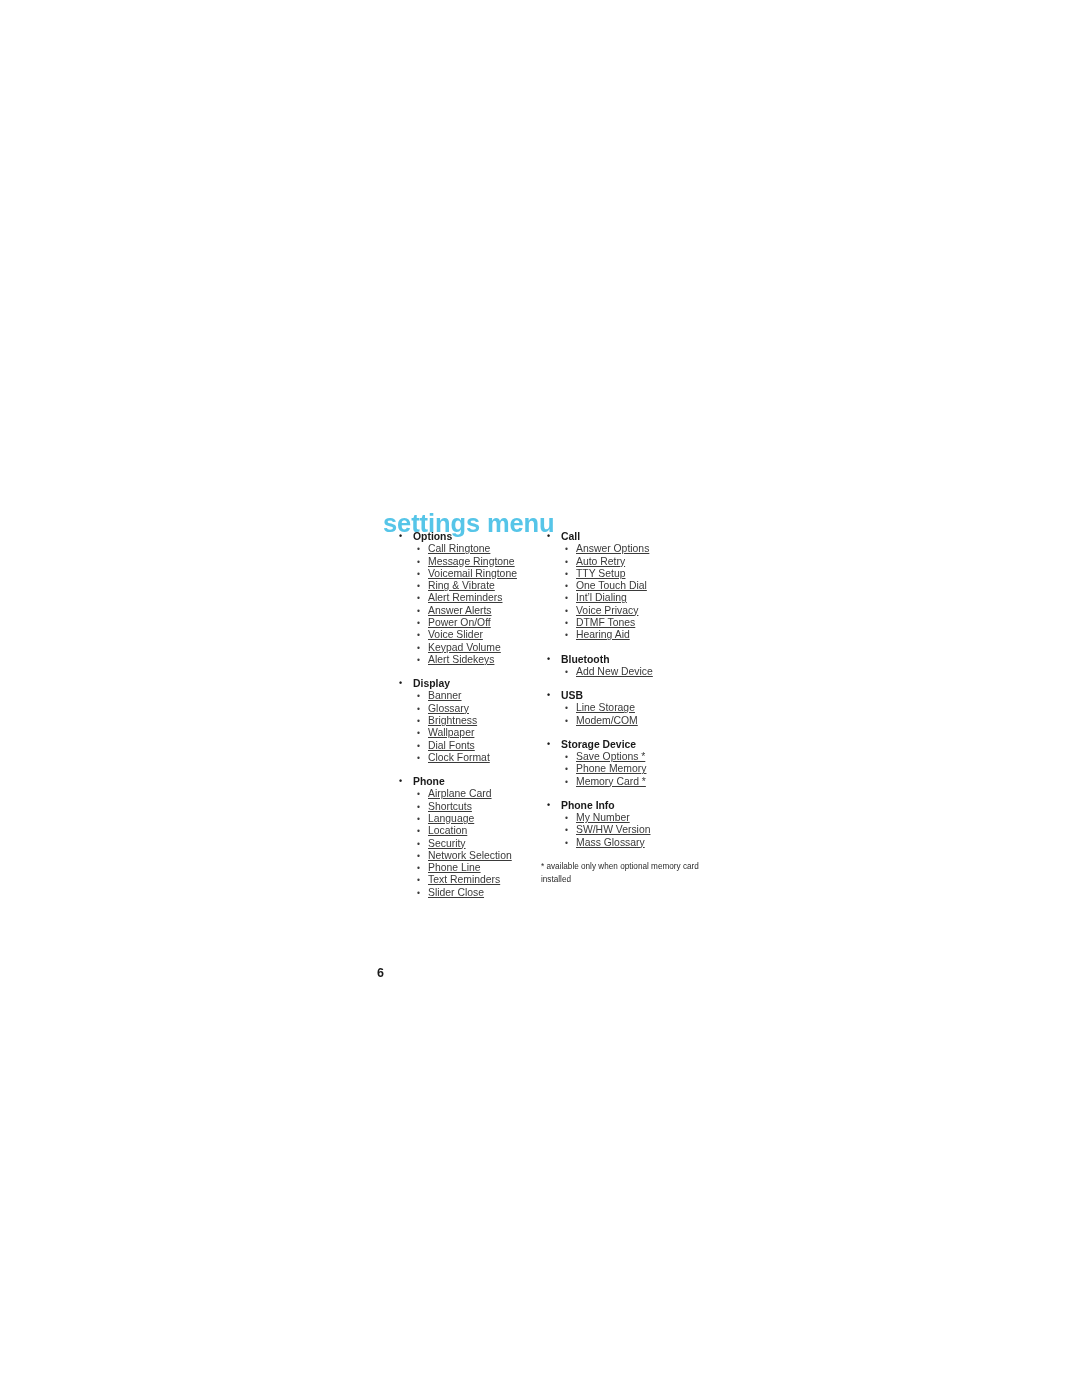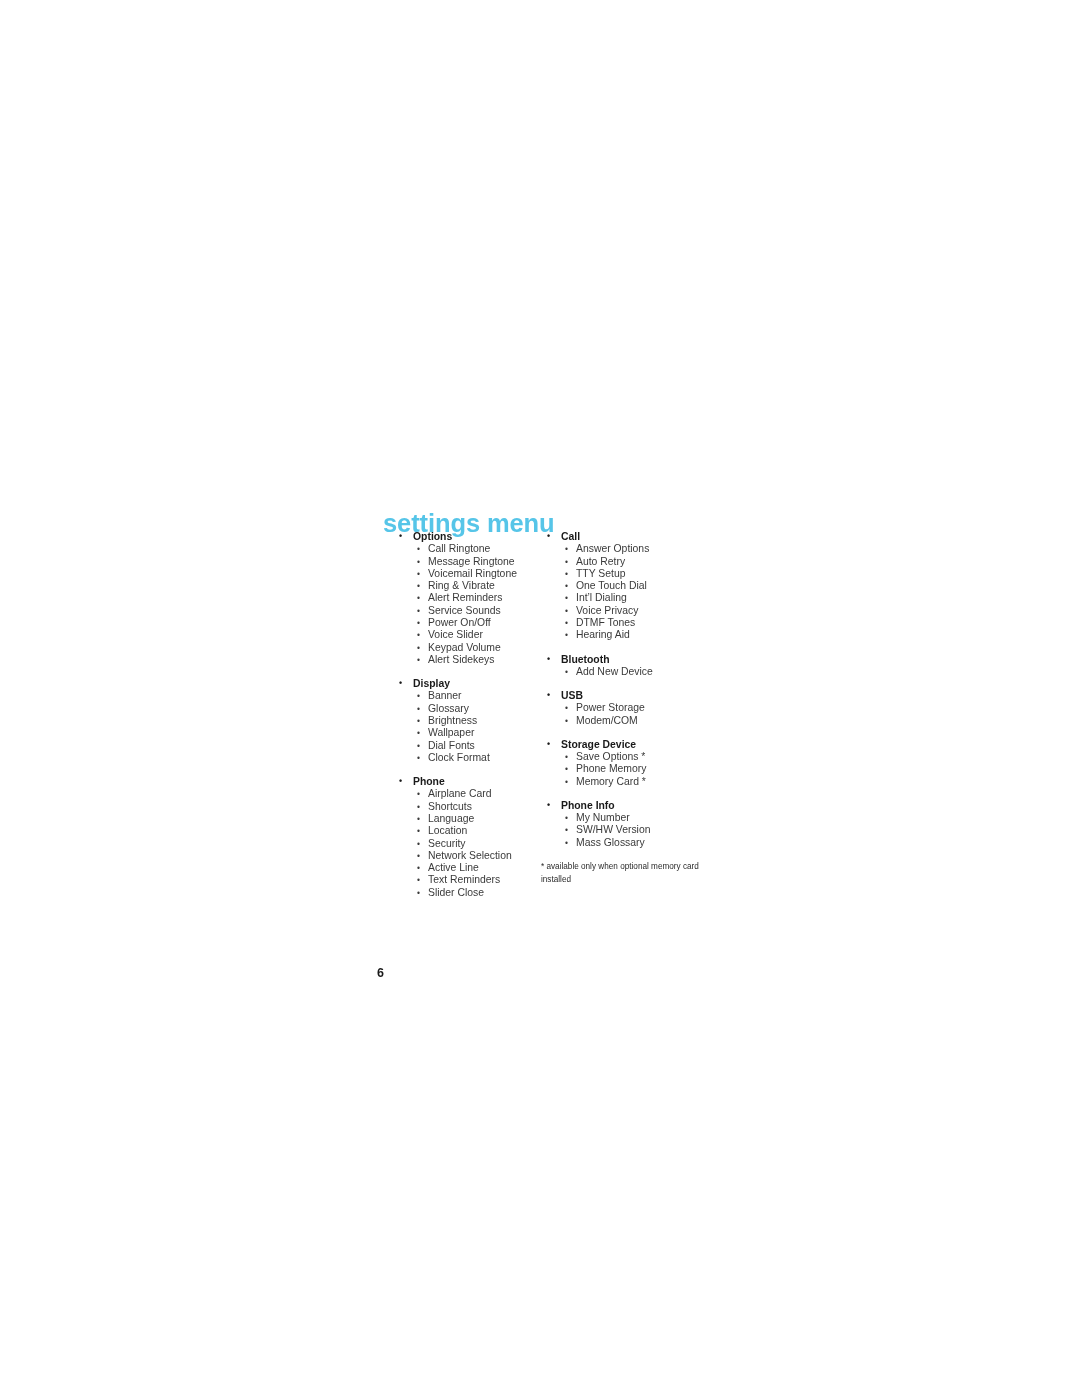--- a/index.html
+++ b/index.html
@@ -83,21 +83,21 @@
     color: #3a3a3a;
     padding-left: 18px;
   }
   .sub-item .bullet {
     width: 11px;
     flex: 0 0 11px;
     font-size: 8.5px;
     line-height: 12.3px;
     color: #3a3a3a;
   }
-  .sub-item .label { flex: 1 1 auto; white-space: nowrap; }
+  .sub-item .label { flex: 1 1 auto; white-space: nowrap; text-decoration: underline; }
 
   
   #footnote {
     position: absolute;
     left: 541px;
     top: 822px;
     width: 180px;
     font-family: "Liberation Sans Narrow", "Liberation Sans", sans-serif;
     font-size: 9.3px;
     line-height: 12.5px;
@@ -146,21 +146,21 @@
           <li class="sub-item">
             <span class="bullet">•</span>
             <span class="label">Ring &amp; Vibrate</span>
           </li>
           <li class="sub-item">
             <span class="bullet">•</span>
             <span class="label">Alert Reminders</span>
           </li>
           <li class="sub-item">
             <span class="bullet">•</span>
-            <span class="label">Service Sounds</span>
+            <span class="label">Answer Alerts</span>
           </li>
           <li class="sub-item">
             <span class="bullet">•</span>
             <span class="label">Power On/Off</span>
           </li>
           <li class="sub-item">
             <span class="bullet">•</span>
             <span class="label">Voice Slider</span>
           </li>
           <li class="sub-item">
@@ -230,21 +230,21 @@
           <li class="sub-item">
             <span class="bullet">•</span>
             <span class="label">Security</span>
           </li>
           <li class="sub-item">
             <span class="bullet">•</span>
             <span class="label">Network Selection</span>
           </li>
           <li class="sub-item">
             <span class="bullet">•</span>
-            <span class="label">Active Line</span>
+            <span class="label">Phone Line</span>
           </li>
           <li class="sub-item">
             <span class="bullet">•</span>
             <span class="label">Text Reminders</span>
           </li>
           <li class="sub-item">
             <span class="bullet">•</span>
             <span class="label">Slider Close</span>
           </li>
         </ul>
@@ -305,21 +305,21 @@
         </ul>
       </div>
       <div class="group">
         <div class="group-head">
           <span class="bullet">•</span>
           <span class="label">USB</span>
         </div>
         <ul class="sub-list">
           <li class="sub-item">
             <span class="bullet">•</span>
-            <span class="label">Power Storage</span>
+            <span class="label">Line Storage</span>
           </li>
           <li class="sub-item">
             <span class="bullet">•</span>
             <span class="label">Modem/COM</span>
           </li>
         </ul>
       </div>
       <div class="group">
         <div class="group-head">
           <span class="bullet">•</span>

